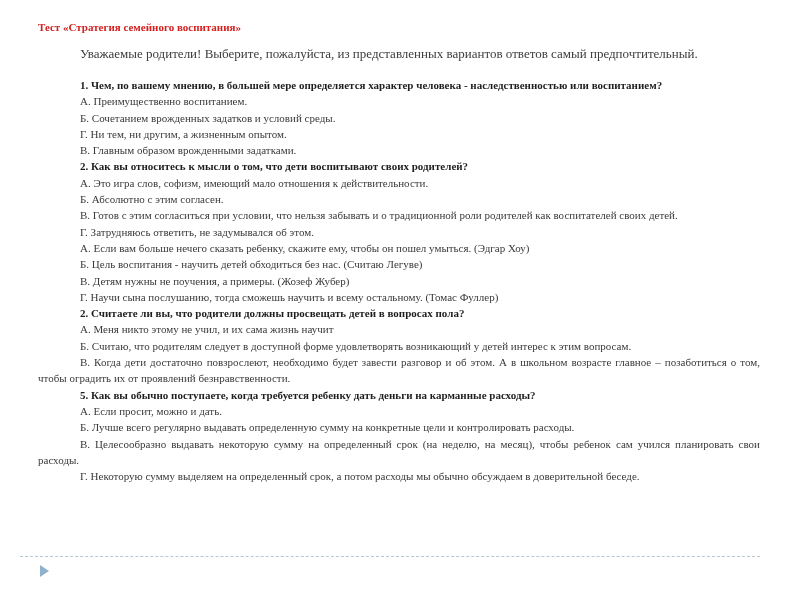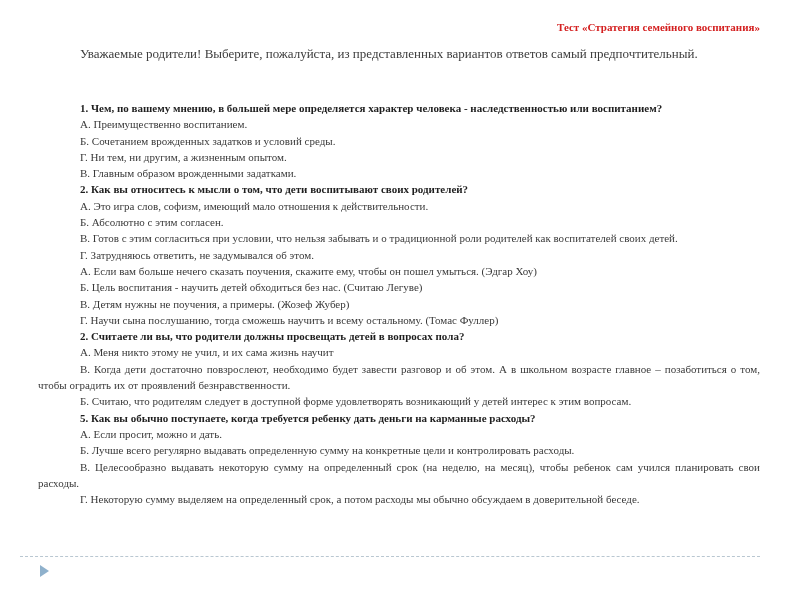--- a/index.html
+++ b/index.html
@@ -2,28 +2,28 @@
 <html><head>
   <meta charset="utf-8">
   <style>
     html, body { margin: 0; padding: 0; }
     body {
       width: 800px; height: 600px; background: #ffffff; position: relative; overflow: hidden;
       font-family: "Liberation Serif", "DejaVu Serif", serif; color: #3a3a3a;
     }
     .page { position: absolute; left: 38px; top: 0; width: 722px; }
     .title {
-      position: absolute; left: 0; top: 21px; width: 722px; text-align: right;
+      position: absolute; left: 0; top: 21px; width: 722px; text-align: left;
       color: #d42020; font-weight: bold; font-size: 11px;
     }
     .intro {
       position: absolute; left: 42px; top: 46px; font-size: 13px; color: #3c3c3c; white-space: nowrap;
     }
     .body {
-      position: absolute; left: 0; top: 100px; width: 722px; font-size: 11px; line-height: 16.3px;
+      position: absolute; left: 0; top: 77px; width: 722px; font-size: 11px; line-height: 16.3px;
     }
     .line { text-align: justify; text-align-last: left; }
     .indent { text-indent: 42px; }
     .q { font-weight: bold; color: #1e1e1e; }
     .sep {
       position: absolute; left: 20px; top: 556px; width: 740px; height: 0;
       border-top: 1px dashed #b9c7d1;
     }
     .nav-arrow {
       position: absolute; left: 40px; top: 565px; width: 0; height: 0;
@@ -45,29 +45,29 @@
     <div class="line indent">Б. Сочетанием врожденных задатков и условий среды.</div>
     <div class="line indent">Г. Ни тем, ни другим, а жизненным опытом.</div>
     <div class="line indent">В. Главным образом врожденными задатками.</div>
 
     <div class="line indent q">2. Как вы относитесь к мысли о том, что дети воспитывают своих родителей?</div>
     <div class="line indent">А. Это игра слов, софизм, имеющий мало отношения к действительности.</div>
     <div class="line indent">Б. Абсолютно с этим согласен.</div>
     <div class="line indent">В. Готов с этим согласиться при условии, что нельзя забывать и о традиционной роли родителей как воспитателей своих детей.</div>
     <div class="line indent">Г. Затрудняюсь ответить, не задумывался об этом.</div>
 
-    <div class="line indent">А. Если вам больше нечего сказать поучения, скажите ему, чтобы он пошел умыться. (Эдгар Хоу)</div>
+    <div class="line indent">А. Если вам больше нечего сказать ребенку, скажите ему, чтобы он пошел умыться. (Эдгар Хоу)</div>
     <div class="line indent">Б. Цель воспитания - научить детей обходиться без нас. (Считаю Легуве)</div>
     <div class="line indent">В. Детям нужны не поучения, а примеры. (Жозеф Жубер)</div>
     <div class="line indent">Г. Научи сына послушанию, тогда сможешь научить и всему остальному. (Томас Фуллер)</div>
 
     <div class="line indent q">2. Считаете ли вы, что родители должны просвещать детей в вопросах пола?</div>
     <div class="line indent">А. Меня никто этому не учил, и их сама жизнь научит</div>
+    <div class="line indent">Б. Считаю, что родителям следует в доступной форме удовлетворять возникающий у детей интерес к этим вопросам.</div>
     <div class="line indent">В. Когда дети достаточно повзрослеют, необходимо будет завести разговор и об этом. А в школьном возрасте главное – позаботиться о том, чтобы оградить их от проявлений безнравственности.</div>
-    <div class="line indent">Б. Считаю, что родителям следует в доступной форме удовлетворять возникающий у детей интерес к этим вопросам.</div>
 
     <div class="line indent q">5. Как вы обычно поступаете, когда требуется ребенку дать деньги на карманные расходы?</div>
     <div class="line indent">А. Если просит, можно и дать.</div>
     <div class="line indent">Б. Лучше всего регулярно выдавать определенную сумму на конкретные цели и контролировать расходы.</div>
     <div class="line indent">В. Целесообразно выдавать некоторую сумму на определенный срок (на неделю, на месяц), чтобы ребенок сам учился планировать свои расходы.</div>
     <div class="line indent">Г. Некоторую сумму выделяем на определенный срок, а потом расходы мы обычно обсуждаем в доверительной беседе.</div>
   </div>
 </div>
 
 <div class="sep"></div>

